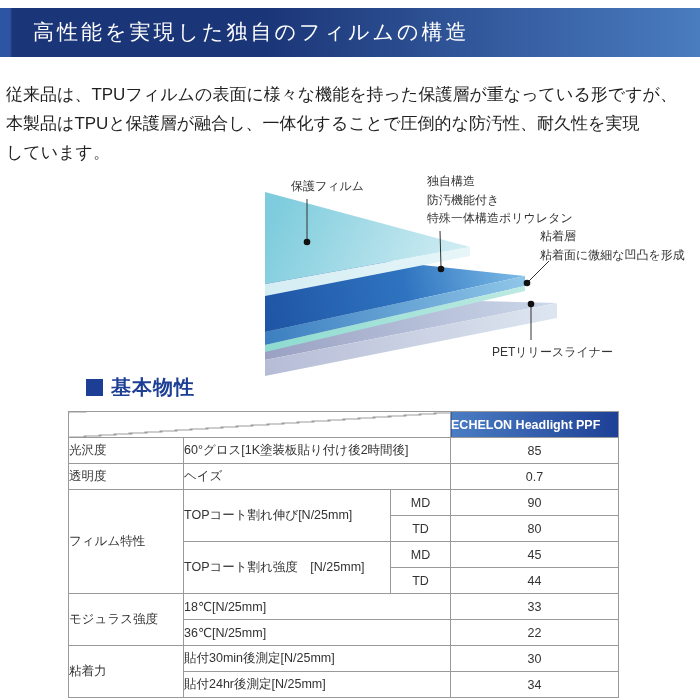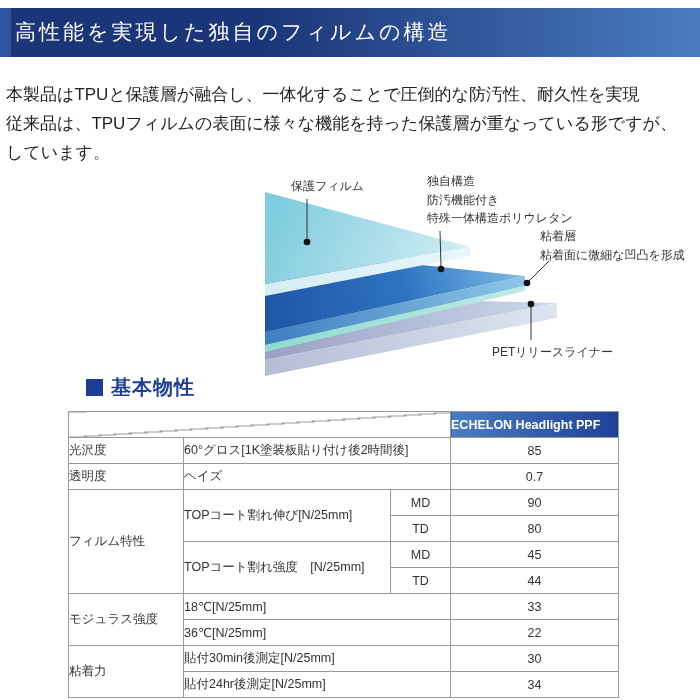--- a/index.html
+++ b/index.html
@@ -3,21 +3,21 @@
 <meta charset="utf-8">
 <style>
   html,body{margin:0;padding:0;background:#fff;}
   .page{position:relative;width:700px;height:700px;background:#fff;overflow:hidden;
         font-family:"Liberation Sans","DejaVu Sans",sans-serif;}
 
   
   .header-bar{position:absolute;left:0;top:8px;width:700px;height:49px;
     background:linear-gradient(90deg,#2e55a4 0px,#2e55a4 10px,#1b3678 12px,#1b3678 38%,#4a7cc0 100%);}
   .header-title{color:#ffffff;font-family:"DejaVu Serif","Liberation Serif",serif;
-    font-size:21px;letter-spacing:3px;line-height:49px;padding-left:15px;font-weight:500;}
+    font-size:21px;letter-spacing:3px;line-height:49px;padding-left:33px;font-weight:500;}
 
   
   .intro{position:absolute;left:6px;top:80px;width:690px;font-size:17px;line-height:29px;color:#1f1f1f;}
   .intro span{display:block;}
 
   
   .diagram{position:absolute;left:0;top:0;width:688px;height:700px;pointer-events:none;}
   .diagram svg{position:absolute;left:250px;top:168px;}
   .dlabel{position:absolute;font-size:12px;line-height:18.5px;color:#333;white-space:nowrap;}
   .dlabel span{display:block;}
@@ -48,22 +48,22 @@
 </head>
 <body>
 
 <div class="page">
 
   <div class="header-bar">
     <div class="header-title">高性能を実現した独自のフィルムの構造</div>
   </div>
 
   <div class="intro">
+    <span>従来品は、TPUフィルムの表面に様々な機能を持った保護層が重なっている形ですが、</span>
     <span>本製品はTPUと保護層が融合し、一体化することで圧倒的な防汚性、耐久性を実現</span>
-    <span>従来品は、TPUフィルムの表面に様々な機能を持った保護層が重なっている形ですが、</span>
     <span>しています。</span>
   </div>
 
   <div class="diagram">
     <svg width="400" height="212" viewBox="0 0 400 212">
       <defs>
         <linearGradient id="gLiner" x1="15" y1="160" x2="307" y2="140" gradientUnits="userSpaceOnUse">
           <stop offset="0" stop-color="#9aa1c3"></stop>
             <stop offset="1" stop-color="#ccd8ea"></stop>
         </linearGradient>

